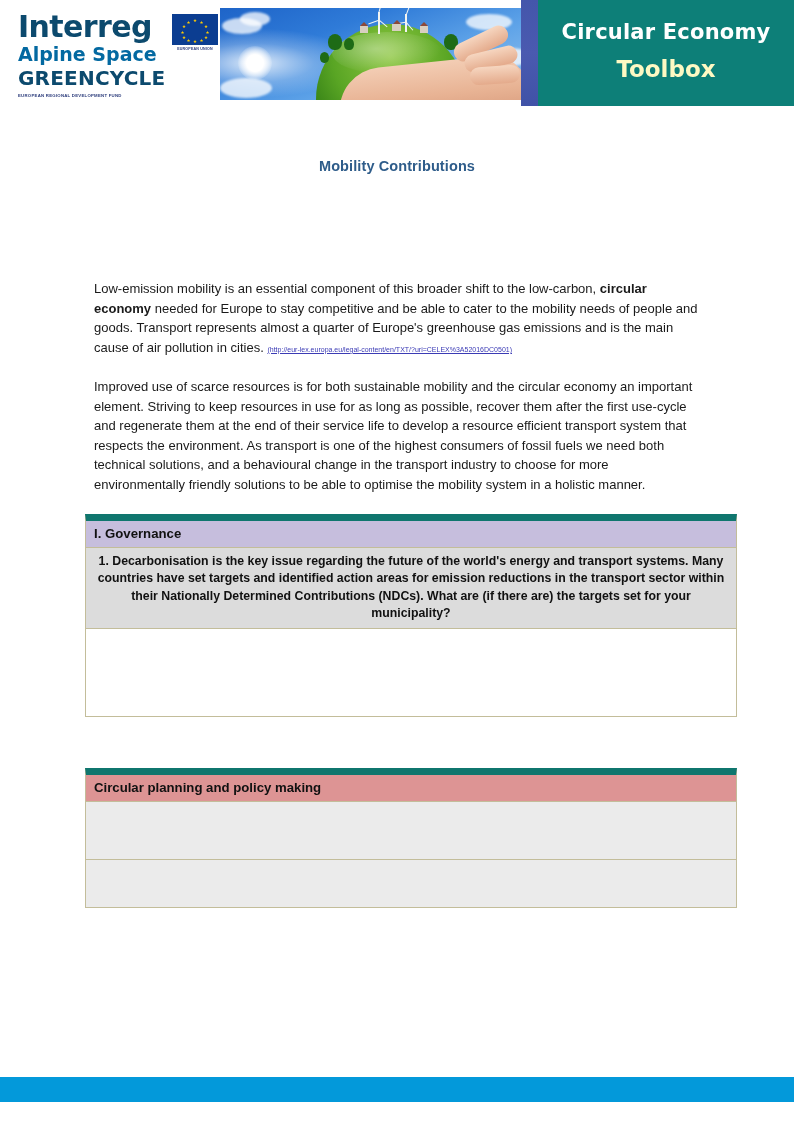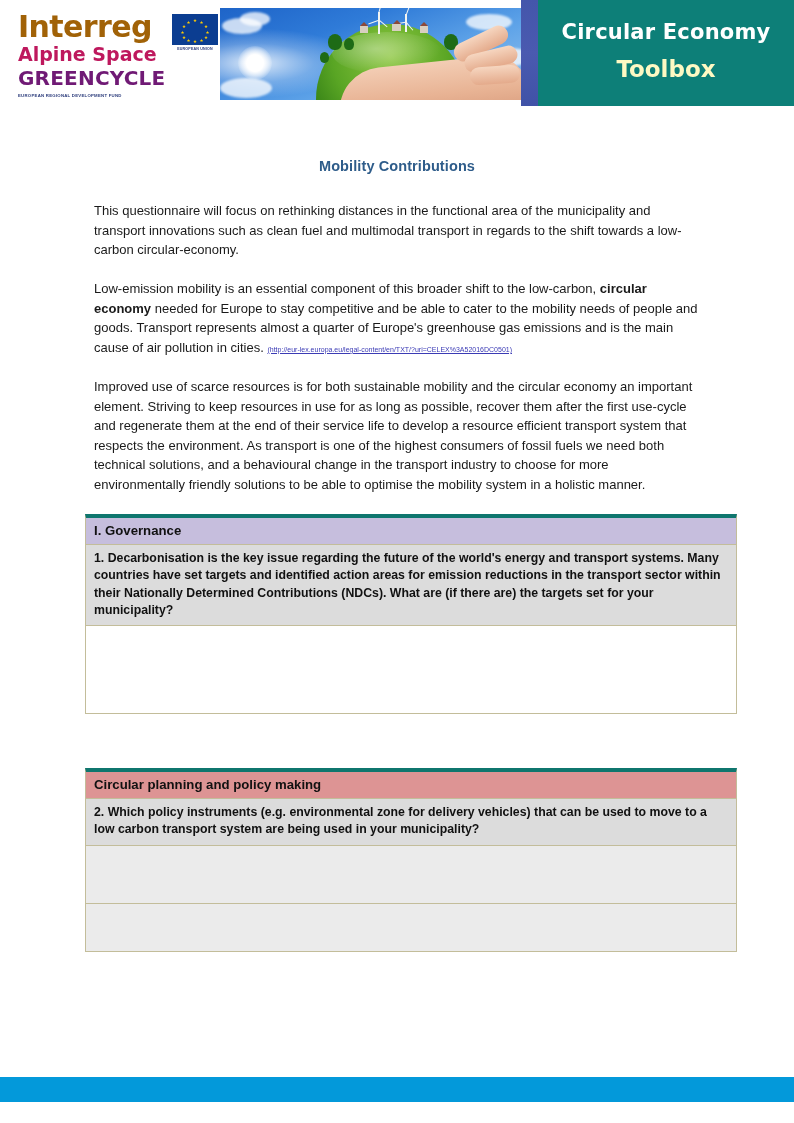--- a/index.html
+++ b/index.html
@@ -25,36 +25,36 @@
   .logo-block {
     position: absolute;
     left: 18px; top: 12px;
     width: 190px;
   }
   .logo-interreg {
     font-family: "DejaVu Sans", sans-serif;
     font-weight: bold;
     font-size: 30px;
     letter-spacing: -0.6px;
-    color: #a16207;
+    color: #0c4a6e;
     line-height: 1.0;
   }
   .logo-alpine {
     font-family: "DejaVu Sans", sans-serif;
     font-weight: bold;
     font-size: 19px;
-    color: #be185d;
+    color: #0369a1;
     line-height: 1.15;
     margin-top: 2px;
   }
   .logo-greencycle {
     font-family: "DejaVu Sans", sans-serif;
     font-weight: bold;
     font-size: 20px;
-    color: #701a75;
+    color: #0c4a6e;
     letter-spacing: 0.2px;
     line-height: 1.15;
     margin-top: 1px;
   }
   .logo-fund {
     font-family: "Liberation Sans", sans-serif;
     font-size: 4.3px;
     font-weight: bold;
     letter-spacing: 0.25px;
     color: #2a3a7a;
@@ -234,33 +234,33 @@
     width: 652px;
   }
   .row {
     border: 1px solid #c3bd9a;
     border-top: none;
     padding: 5px 8px 6px 8px;
     font-size: 12.3px;
     line-height: 17.2px;
     color: #111111;
   }
-  .row.first { border-top: 4px solid #0f766e; padding-left: 8px; }
+  .row.first { border-top: 7px solid #0f766e; padding-left: 8px; }
   .rowtitle {
     font-weight: bold;
     font-size: 13.2px;
     padding: 4px 8px 5px 8px;
   }
   .bg-purple { background: #c6bedd; }
   .bg-rose   { background: #dd9494; }
   .bg-gray   { background: #dcdcdc; }
   .bg-green  { background: #ccdba4; }
   .bg-answer-white { background: #ffffff; }
   .bg-answer-gray  { background: #ebebeb; }
-  .qtext { font-weight: bold; }
+  .qtext { font-weight: bold; text-align: center; }
   .sup { font-size: 8px; vertical-align: super; }
 
   .block1 { top: 514px; }
   .block2 { top: 768px; }
 
   .ans-tall { height: 88px; }
   .ans-mid  { height: 58px; }
   .ans-short{ height: 48px; }
 
   
@@ -346,34 +346,32 @@
     <div class="purple-strip"></div>
 
     <div class="teal-panel">
       <div class="teal-line1">Circular Economy</div>
       <div class="teal-line2">Toolbox</div>
     </div>
   </div>
 
   <div class="doc-title">Mobility Contributions</div>
 
-  <div class="para p1">This questionnaire will focus on rethinking distances in the functional area of the municipality and transport innovations such as clean fuel and multimodal transport in regards to the shift towards a low-carbon circular-economy.</div>
 
   <div class="para p2"><span>Low-emission mobility is an essential component of this broader shift to the low-carbon, </span><b>circular economy</b><span> needed for Europe to stay competitive and be able to cater to the mobility needs of people and goods. Transport represents almost a quarter of Europe's greenhouse gas emissions and is the main cause of air pollution in cities. </span><a class="srclink" href="#">(http://eur-lex.europa.eu/legal-content/en/TXT/?uri=CELEX%3A52016DC0501)</a></div>
 
   <div class="para p3">Improved use of scarce resources is for both sustainable mobility and the circular economy an important element. Striving to keep resources in use for as long as possible, recover them after the first use-cycle and regenerate them at the end of their service life to develop a resource efficient transport system that respects the environment. As transport is one of the highest consumers of fossil fuels we need both technical solutions, and a behavioural change in the transport industry to choose for more environmentally friendly solutions to be able to optimise the mobility system in a holistic manner.</div>
 
   <div class="qtable block1">
     <div class="row rowtitle bg-purple first">I. Governance</div>
     <div class="row bg-gray qtext">1. Decarbonisation is the key issue regarding the future of the world's energy and transport systems. Many countries have set targets and identified action areas for emission reductions in the transport sector within their Nationally Determined Contributions (NDCs). What are (if there are) the targets set for your municipality?</div>
     <div class="row bg-answer-white ans-tall"></div>
   </div>
 
   <div class="qtable block2">
     <div class="row rowtitle bg-rose first">Circular planning and policy making</div>
-    <div class="row bg-gray qtext">2. Which policy instruments (e.g. environmental zone for delivery vehicles) that can be used to move to a low carbon transport system are being used in your municipality?</div>
     <div class="row bg-answer-gray ans-mid"></div>
     <div class="row bg-answer-gray ans-short"></div>
   </div>
 
   <div class="footer-bar"></div>
 
 </div>
 
 </body></html>

